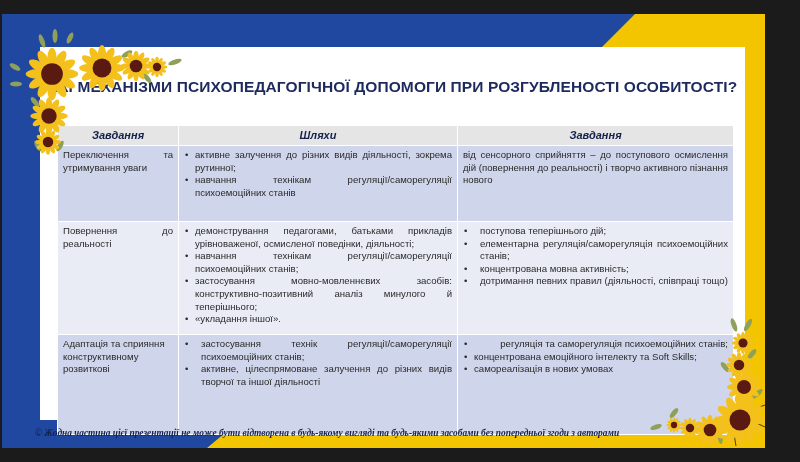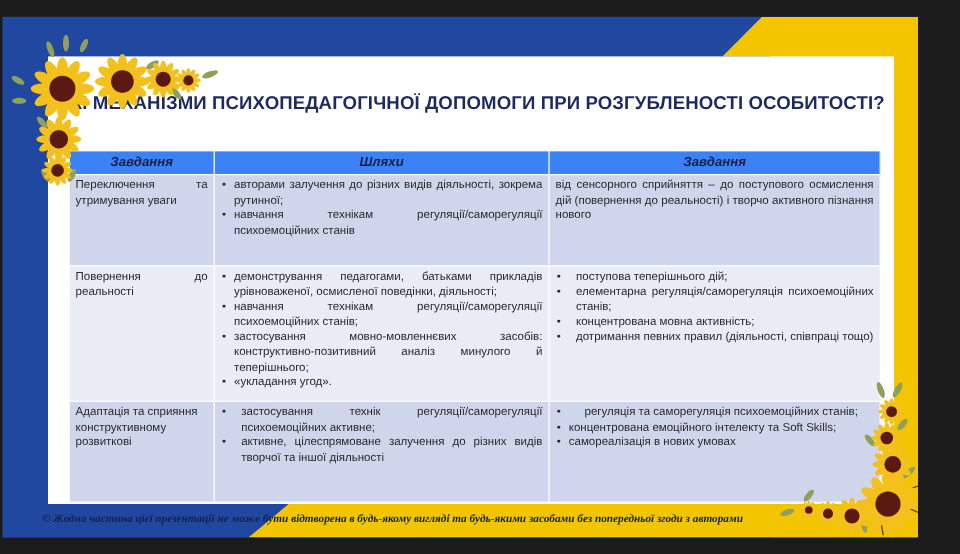--- a/index.html
+++ b/index.html
@@ -31,21 +31,21 @@
       text-align:center; color:#1c2a5e; font-weight:bold;
       font-size:15.5px; letter-spacing:0.1px;
       font-family:"Liberation Sans", sans-serif;
     }
     table.mech {
       position:absolute; left:17px; top:78px; width:676px;
       border-collapse:collapse; table-layout:fixed;
       font-size:9.6px; line-height:12.6px; color:#2a2a2a;
     }
     table.mech th {
-      background:#3b82f6; color:#14214a; font-style:italic; font-weight:bold;
+      background:#e5e5e5; color:#14214a; font-style:italic; font-weight:bold;
       font-size:11px; height:19px; padding:0; border:1px solid #ffffff;
       text-align:center;
     }
     table.mech td {
       vertical-align:top; border:1px solid #ffffff; padding:3px 5px 2px 5px;
       text-align:justify;
     }
     tr.odd td { background:#cfd5ea; }
     tr.even td { background:#e9ebf5; }
     td ul { margin:0; padding:0 0 0 11px; list-style:none; }
@@ -86,58 +86,58 @@
           <th>Шляхи</th>
           <th>Завдання</th>
         </tr>
       </thead>
       <tbody>
 
         <tr class="odd" style="height:76px">
           <td class="task">Переключення та утримування уваги</td>
           <td>
             <ul>
-              <li>авторами залучення до різних видів діяльності, зокрема рутинної;</li>
+              <li>активне залучення до різних видів діяльності, зокрема рутинної;</li>
               <li>навчання технікам регуляції/саморегуляції психоемоційних станів</li>
             </ul>
           </td>
           <td>від сенсорного сприйняття – до поступового осмислення дій (повернення до реальності) і творчо активного пізнання нового</td>
         </tr>
 
         <tr class="even" style="height:113px">
           <td class="task">Повернення до реальності</td>
           <td>
             <ul>
               <li>демонстрування педагогами, батьками прикладів урівноваженої, осмисленої поведінки, діяльності;</li>
               <li>навчання технікам регуляції/саморегуляції психоемоційних станів;</li>
               <li>застосування мовно-мовленнєвих засобів: конструктивно-позитивний аналіз минулого й теперішнього;</li>
-              <li>«укладання угод».</li>
+              <li>«укладання іншої».</li>
             </ul>
           </td>
           <td>
             <ul class="wide">
               <li>поступова теперішнього дій;</li>
               <li>елементарна регуляція/саморегуляція психоемоційних станів;</li>
               <li>концентрована мовна активність;</li>
               <li>дотримання певних правил (діяльності, співпраці тощо)</li>
             </ul>
           </td>
         </tr>
 
-        <tr class="odd" style="height:84px">
+        <tr class="odd" style="height:100px">
           <td style="text-align:left">Адаптація та сприяння конструктивному розвиткові</td>
           <td>
             <ul class="wide">
-              <li>застосування технік регуляції/саморегуляції психоемоційних активне;</li>
+              <li>застосування технік регуляції/саморегуляції психоемоційних станів;</li>
               <li>активне, цілеспрямоване залучення до різних видів творчої та іншої діяльності</li>
             </ul>
           </td>
           <td>
             <ul>
-              <li style="text-align:center">регуляція та саморегуляція психоемоційних станів;</li>
+              <li style="text-align:right">регуляція та саморегуляція психоемоційних станів;</li>
               <li style="text-align:left">концентрована емоційного інтелекту та  Soft Skills;</li>
               <li style="text-align:left">самореалізація в нових умовах</li>
             </ul>
           </td>
         </tr>
       </tbody>
     </table>
   </div>
 
   <div class="footer">© Жодна частина цієї презентації не може бути відтворена в будь-якому вигляді та будь-якими засобами без попередньої згоди з авторами</div>

